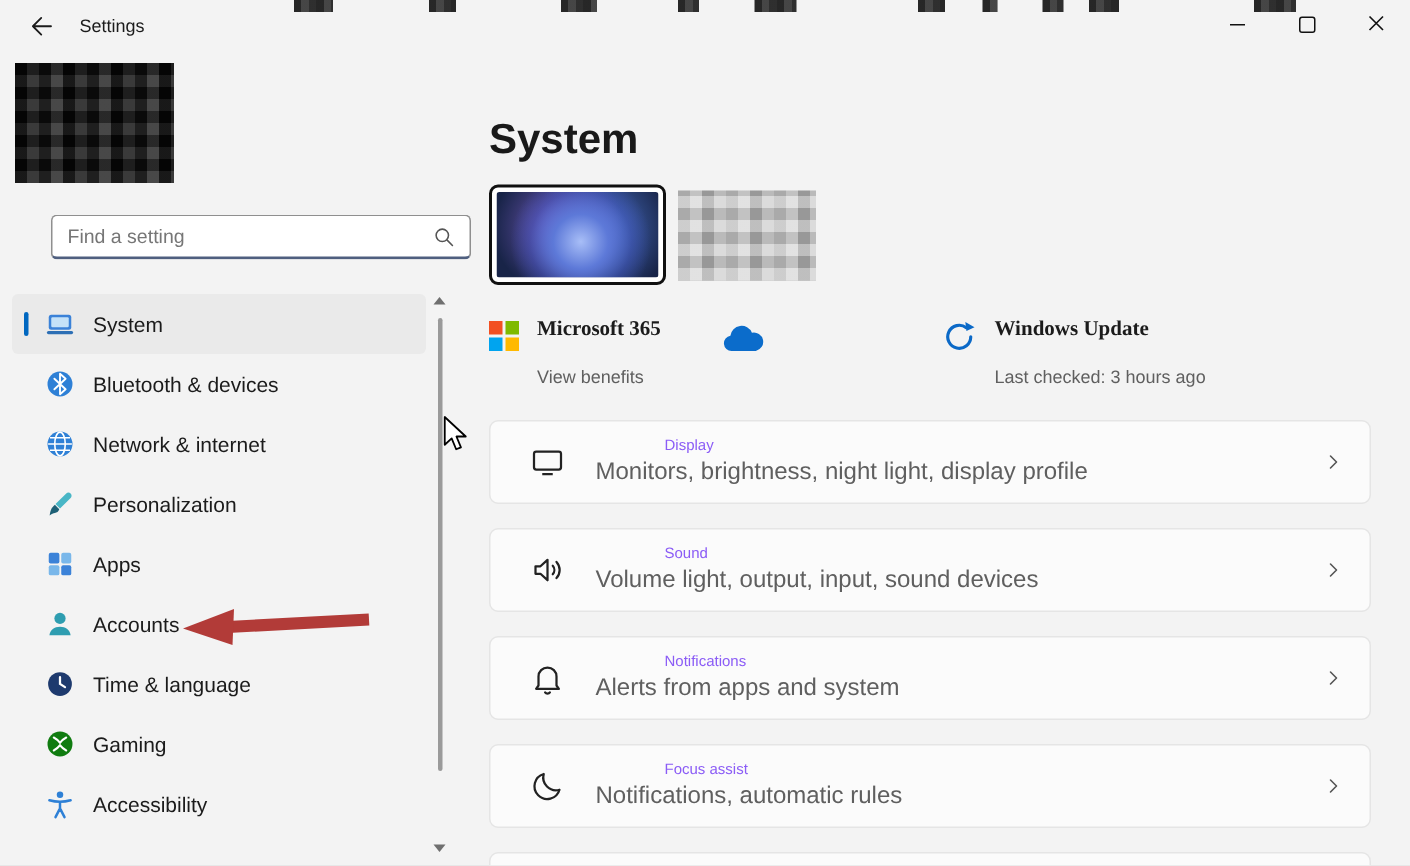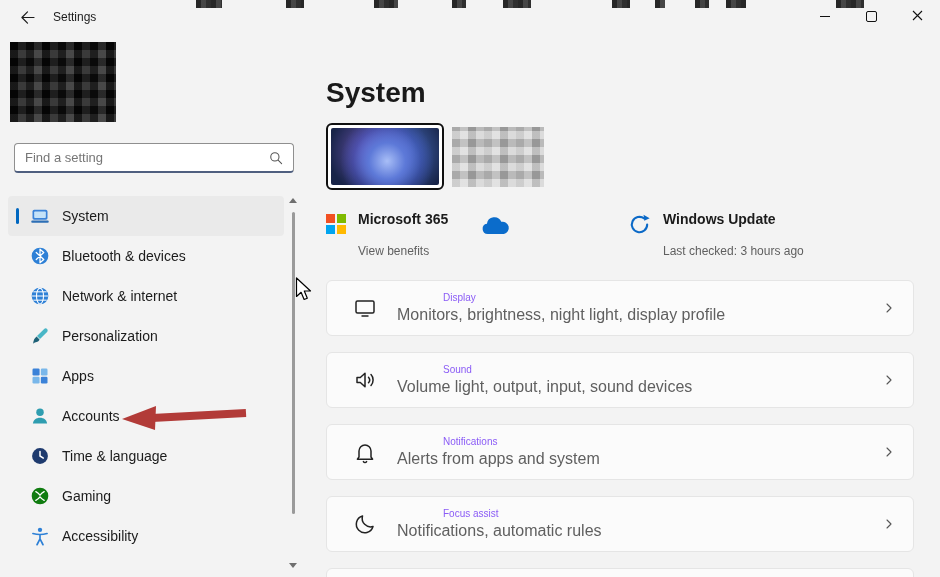--- a/index.html
+++ b/index.html
@@ -19,21 +19,21 @@
 
   
   .cz{position:absolute;top:0;height:8px;opacity:.88;
       background-image:repeating-linear-gradient(90deg,#0b0b0b 0 5px,#2e2e2e 5px 10px,#141414 10px 15px);}
 
   
   .avatar{position:absolute;left:10px;top:42px;width:106px;height:80px;
       background-image:
         repeating-linear-gradient(0deg, rgba(255,255,255,.07) 0 8px, rgba(0,0,0,.30) 8px 16px),
         repeating-linear-gradient(90deg,#070707 0 8px,#2b2b2b 8px 16px,#0e0e0e 16px 24px,#3a3a3a 24px 32px);}
-  .searchbox{position:absolute;left:14px;top:143px;width:280px;height:30px;background:#fff;
+  .searchbox{position:absolute;left:34px;top:143px;width:280px;height:30px;background:#fff;
       border:1px solid #8f8f8f;border-bottom:2px solid #4f5f7f;border-radius:4px;box-sizing:border-box;}
   .searchbox input{position:absolute;left:0;top:0;width:100%;height:100%;border:none;background:transparent;
       padding:0 32px 0 10px;font-size:13px;outline:none;box-sizing:border-box;color:#1b1b1b;
       font-family:"Liberation Sans","DejaVu Sans",sans-serif;}
   .searchbox input::placeholder{color:#767676;}
   .search-ico{position:absolute;right:8px;top:5px;}
 
   .nav{position:absolute;left:8px;top:196px;width:276px;}
   .nav-item{position:relative;height:40px;display:flex;align-items:center;gap:12px;
       padding-left:22px;border-radius:4px;cursor:pointer;}
@@ -59,21 +59,21 @@
         radial-gradient(circle at 52% 58%, #a8bef7 0%, #5d79d8 28%, rgba(70,90,200,.45) 52%, rgba(0,0,0,0) 72%),
         radial-gradient(circle at 38% 42%, rgba(150,110,230,.75), rgba(0,0,0,0) 58%),
         radial-gradient(circle at 66% 42%, rgba(90,140,240,.75), rgba(0,0,0,0) 58%),
         #182448;}
   .thumb2{position:absolute;left:452px;top:127px;width:92px;height:60px;cursor:pointer;
       background-image:
         repeating-linear-gradient(0deg, rgba(255,255,255,.25) 0 8px, rgba(0,0,0,.10) 8px 16px),
         repeating-linear-gradient(90deg,#bdbdbd 0 8px,#d8d8d8 8px 16px,#a9a9a9 16px 24px,#cfcfcf 24px 32px);}
 
   .promo{position:absolute;top:211px;display:flex;gap:12px;align-items:flex-start;cursor:pointer;}
-  .promo-title{font-size:14px;font-weight:700;line-height:17px;color:#1b1b1b;}
+  .promo-title{font-size:14px;font-weight:700;line-height:17px;color:#1b1b1b;font-family:Liberation Serif, serif;}
   .promo-sub{font-size:12px;color:#5f5f5f;margin-top:16px;display:flex;align-items:center;gap:5px;}
   .dot{width:7px;height:7px;border-radius:50%;background:#0078d4;display:inline-block;}
   .m365{display:grid;grid-template-columns:9px 9px;grid-gap:2px;margin-top:3px;}
   .m365 span{width:9px;height:9px;display:block;}
 
   .card{position:absolute;left:326px;width:588px;height:56px;background:#fbfbfb;border:1px solid #e5e5e5;
       border-radius:6px;box-sizing:border-box;display:flex;align-items:center;gap:20px;
       padding:0 16px 0 26px;cursor:pointer;}
   .card-ico{width:24px;display:flex;align-items:center;justify-content:center;flex:0 0 24px;}
   .card-title{font-size:10px;color:#8b5cf6;margin-left:46px;}

